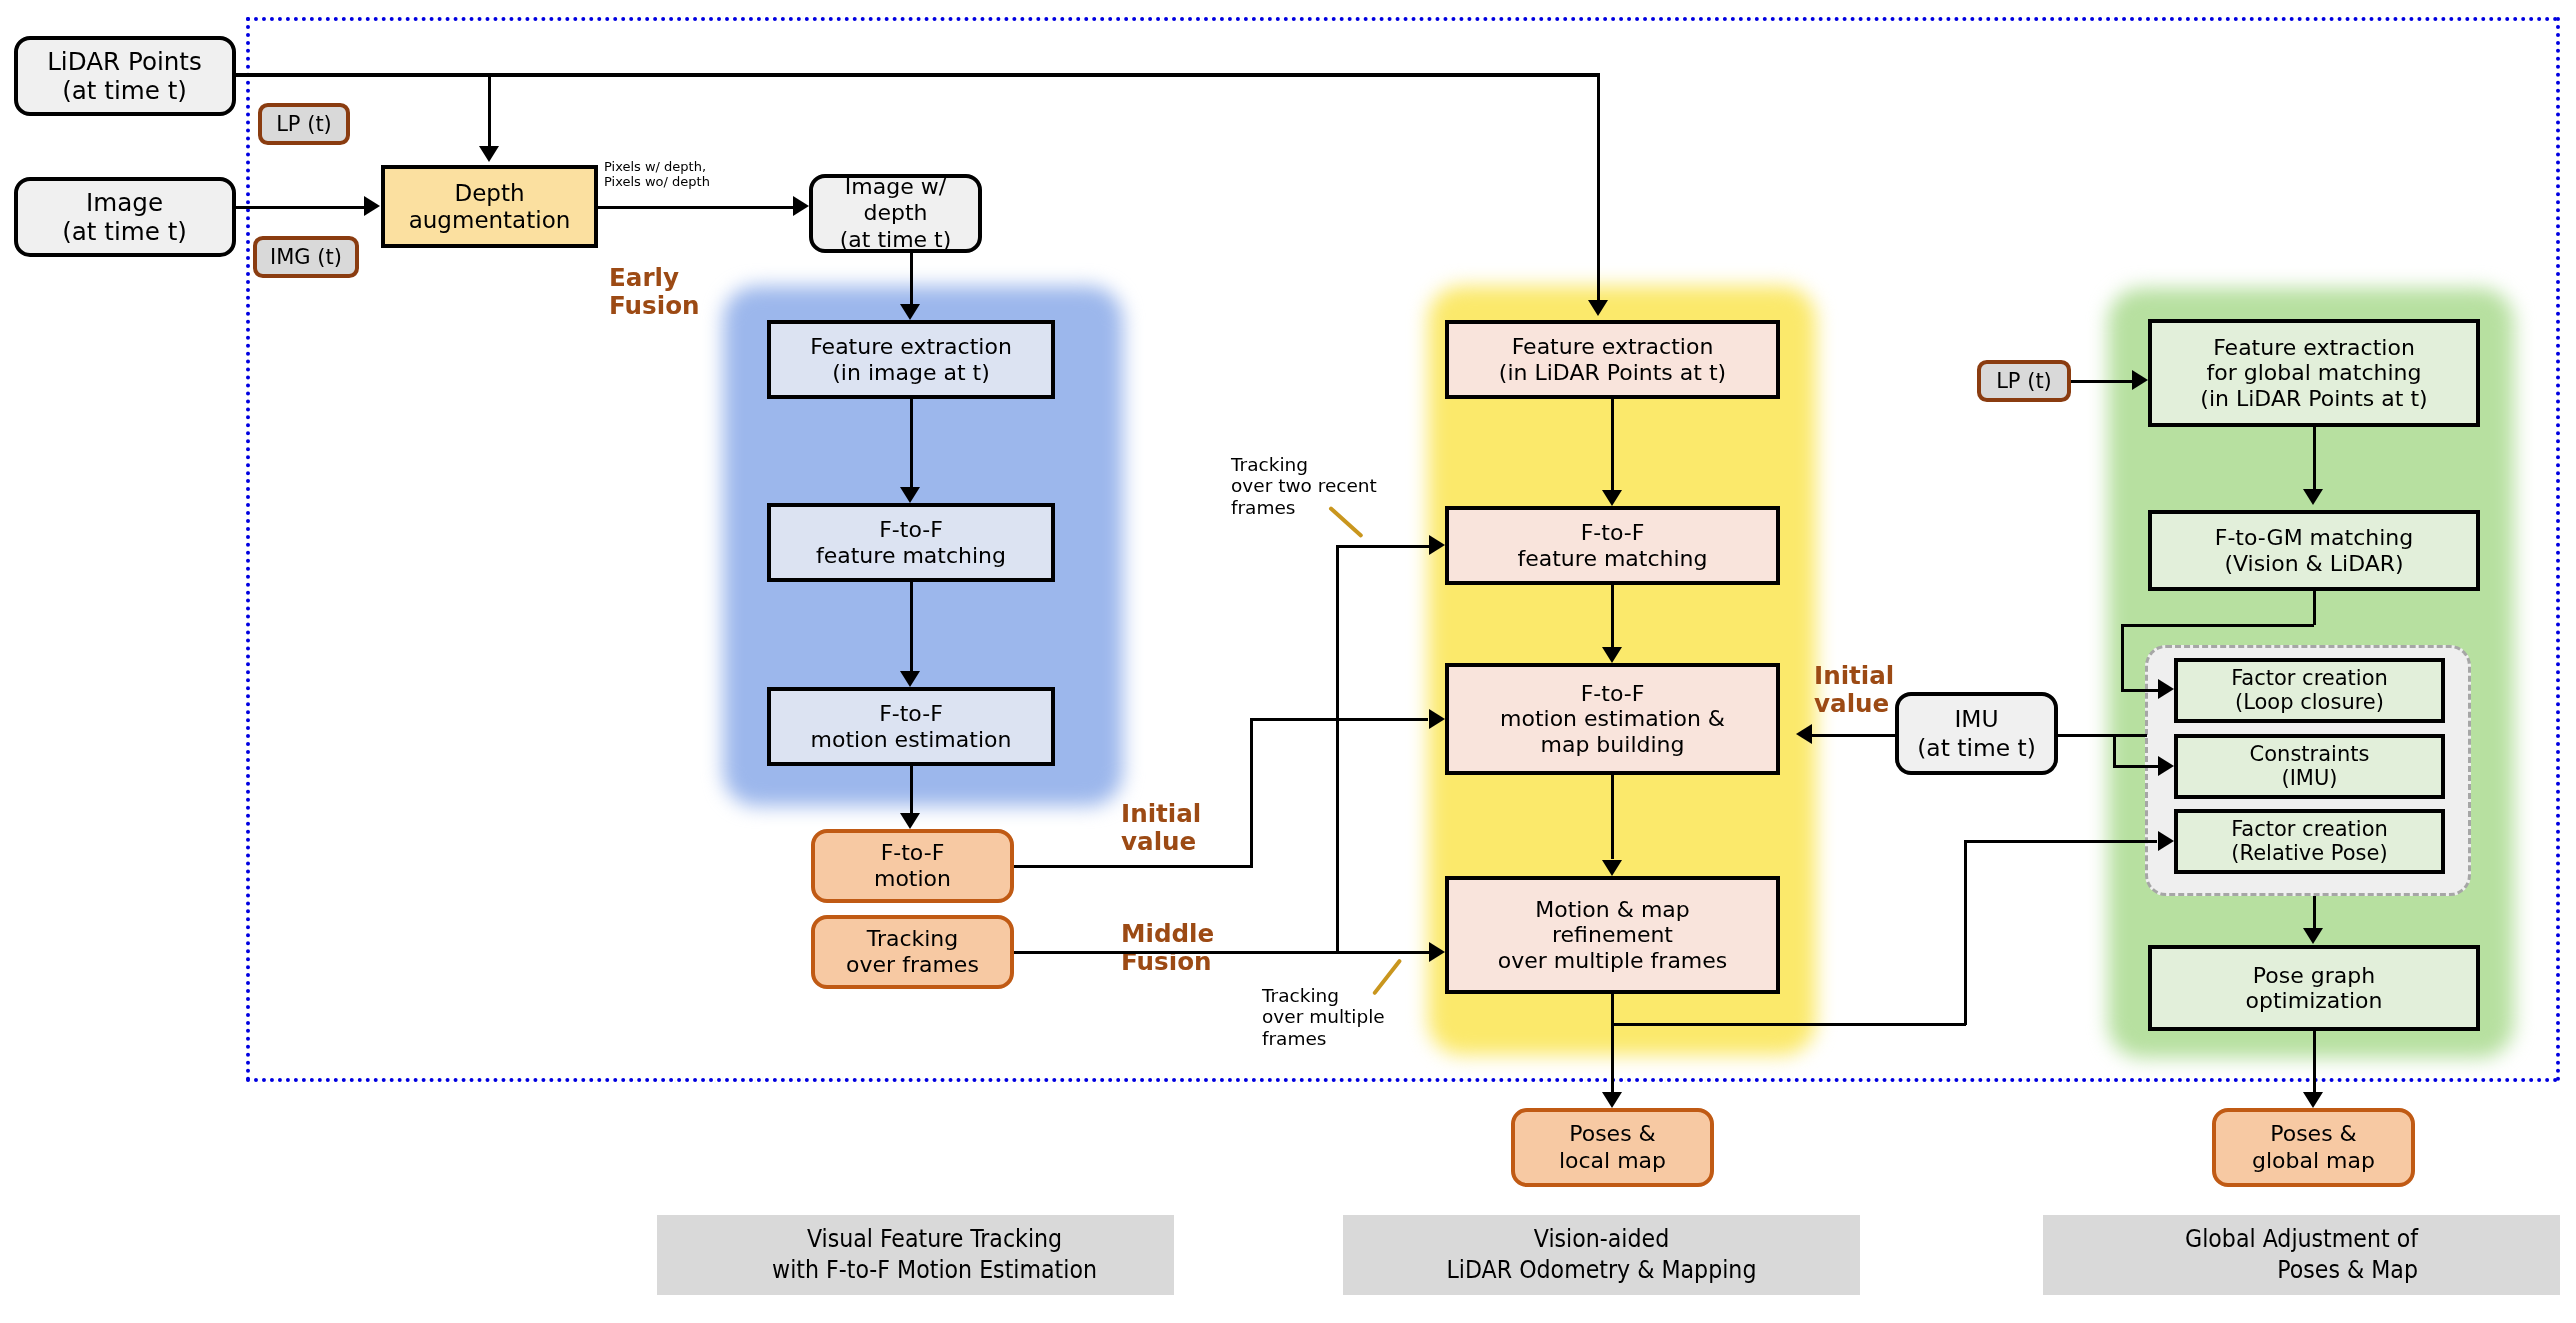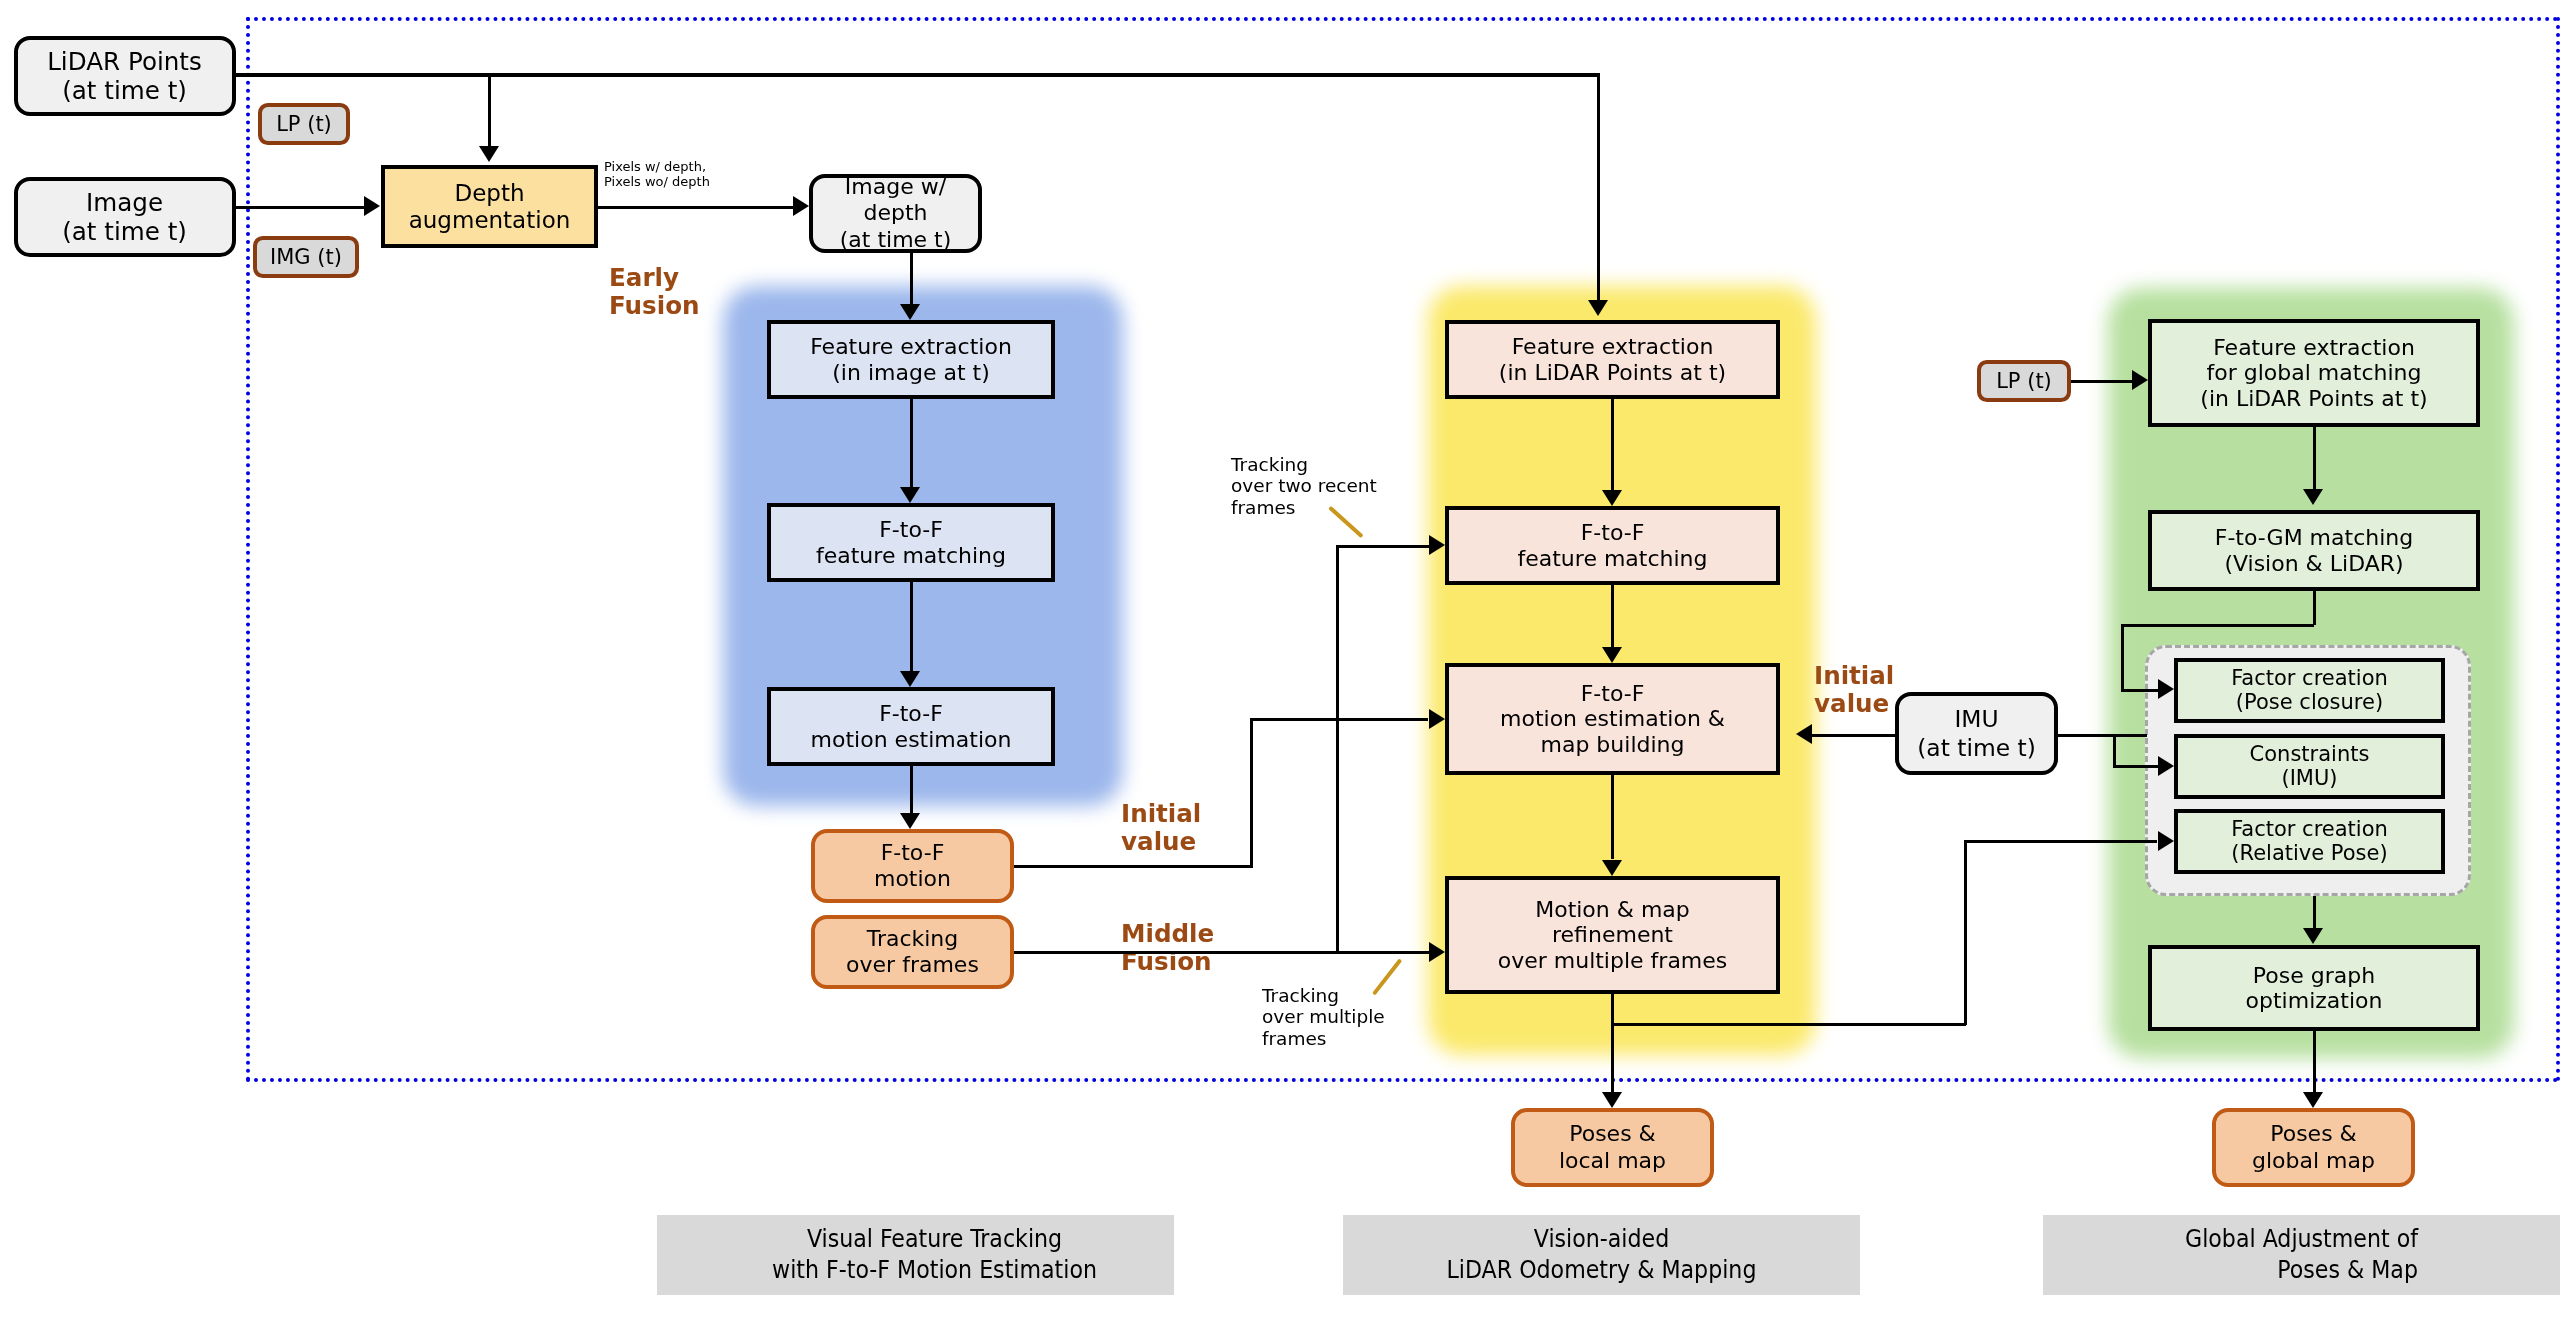--- a/index.html
+++ b/index.html
@@ -210,21 +210,21 @@
       <div>F-to-GM matching</div>
       <div>(Vision &amp; LiDAR)</div>
     </div>
   </div>
 
   <div class="abs dashbox" style="left:2145px;top:645px;width:326px;height:251px;"></div>
 
   <div class="abs pbox pbox-green" style="left:2174px;top:658px;width:271px;height:65px;font-size:21px;">
     <div>
       <div>Factor creation</div>
-      <div>(Pose closure)</div>
+      <div>(Loop closure)</div>
     </div>
   </div>
 
   <div class="abs pbox pbox-green" style="left:2174px;top:734px;width:271px;height:65px;font-size:21px;">
     <div>
       <div>Constraints</div>
       <div>(IMU)</div>
     </div>
   </div>
 

